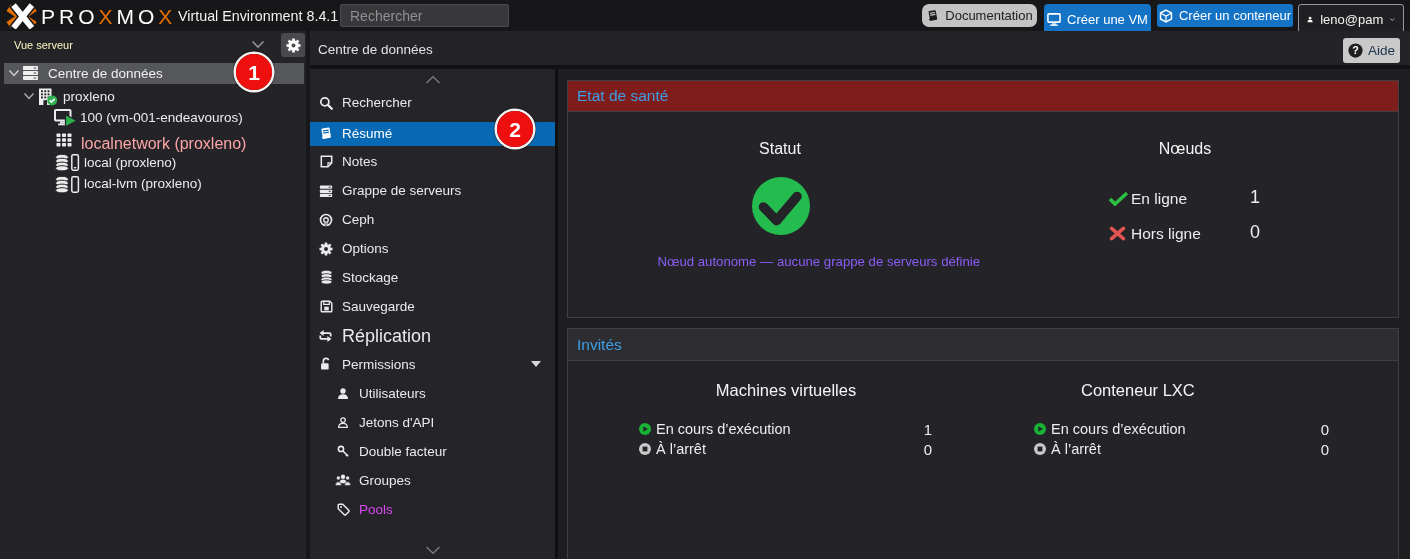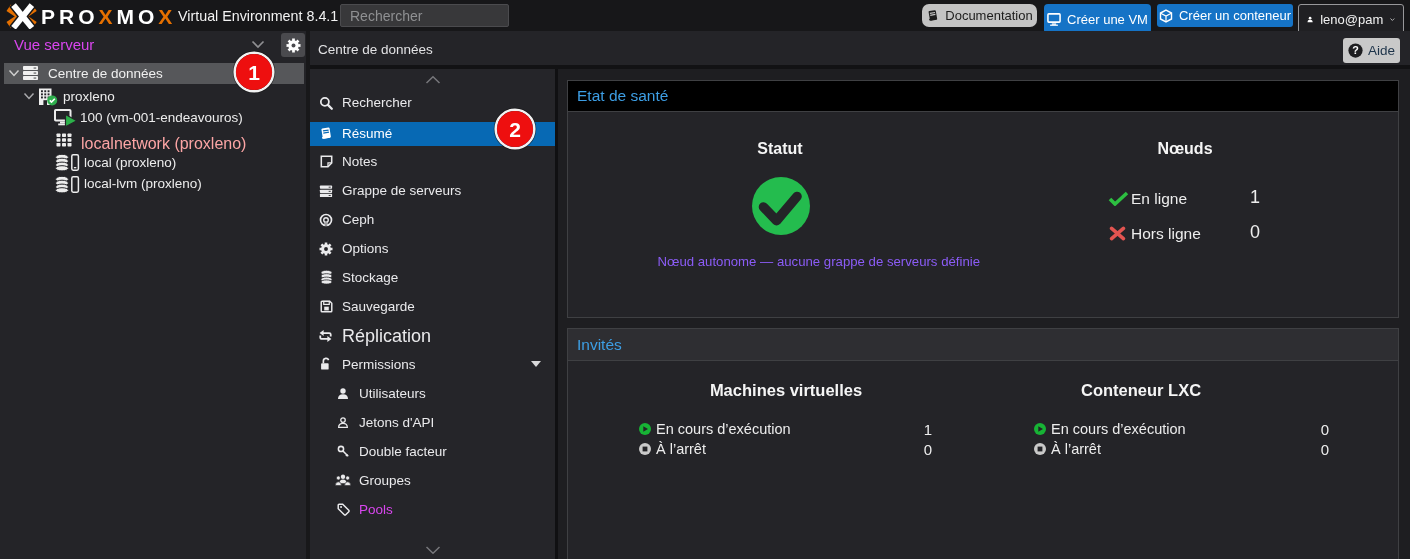--- a/index.html
+++ b/index.html
@@ -1,15 +1,15 @@
 <!DOCTYPE html>
 <html><head><meta charset="utf-8"><style>
 html,body{margin:0;padding:0;width:1410px;height:559px;overflow:hidden;background:#1e1e21;font-family:"Liberation Sans",sans-serif;}
 .a{position:absolute}
-.b{font-weight:bold}
+.b{font-weight:normal}
 svg{display:block}
 </style></head>
 <body>
 
 <div class="a" style="left:0;top:0;width:1410px;height:31px;background:#171719"></div>
 <div class="a" style="left:6px;top:0.5px">
 <svg width="31" height="28" viewBox="0 0 31 28">
 <g transform="translate(15.6,15.4)">
 <g fill="#e57000">
           <rect x="-15.6" y="-3.9" width="31.2" height="7.8" transform="rotate(34)"></rect>
@@ -61,21 +61,21 @@
       <path d="M1.3 15.2 q0 -6.4 6.7 -6.4 q6.7 0 6.7 6.4 z" fill="#fff"></path>
     </svg>
 leno@pam
 <svg width="10" height="7" viewBox="0 0 10 7" style="margin-left:7px">
       <polyline points="1,1.5 5,5.5 9,1.5" fill="none" stroke="#e0e0e0" stroke-width="1.6"></polyline>
     </svg>
 </div>
 
 <div class="a" style="left:0;top:31px;width:306px;height:528px;background:#242428"></div>
 <div class="a" style="left:0;top:31px;width:306px;height:528px;background:#242428"></div>
-<div class="a" style="left:14px;top:34px;width:230px;height:22px;font-size:15px;color:#d946ef;line-height:22px">Vue serveur</div>
+<div class="a" style="left:14px;top:34px;width:230px;height:22px;font-size:11px;color:#fef9c3;line-height:22px">Vue serveur</div>
 <svg class="a" style="left:251px;top:40px" width="14" height="9" viewBox="0 0 14 9">
     <polyline points="1.5,1.5 7,7 12.5,1.5" fill="none" stroke="#8f8f92" stroke-width="1.7"></polyline>
   </svg>
 <div class="a" style="left:281px;top:33px;width:24px;height:24px;background:#4a4a4e;border-radius:3px;display:flex;align-items:center;justify-content:center">
 <svg width="15" height="15" viewBox="0 0 16 16">
       <path d="M15.45 6.52 L15.45 9.48 L13.42 9.42 L12.83 10.83 L14.32 12.22 L12.22 14.32 L10.83 12.83 L9.42 13.42 L9.48 15.45 L6.52 15.45 L6.58 13.42 L5.17 12.83 L3.78 14.32 L1.68 12.22 L3.17 10.83 L2.58 9.42 L0.55 9.48 L0.55 6.52 L2.58 6.58 L3.17 5.17 L1.68 3.78 L3.78 1.68 L5.17 3.17 L6.58 2.58 L6.52 0.55 L9.48 0.55 L9.42 2.58 L10.83 3.17 L12.22 1.68 L14.32 3.78 L12.83 5.17 L13.42 6.58 Z" fill="#fff"></path>
       <circle cx="8" cy="8" r="2.1" fill="#4a4a4e"></circle>
     </svg>
 </div>
 
@@ -285,21 +285,21 @@
     <path d="M0.4 13.6 q0 -4.4 3.6 -4.4 q3.6 0 3.6 4.4 z" fill="#eaeaec" stroke="#252529" stroke-width="0.7"></path>
     <circle cx="15" cy="4.6" r="2.3" fill="#eaeaec" stroke="#252529" stroke-width="0.7"></circle>
     <path d="M11.4 13.6 q0 -4.4 3.6 -4.4 q3.6 0 3.6 4.4 z" fill="#eaeaec" stroke="#252529" stroke-width="0.7"></path>
   </svg>
 <svg class="a" style="left:337px;top:502.5px" width="13" height="13" viewBox="0 0 16 16">
     <path d="M1.5 7 V2.5 a1 1 0 0 1 1 -1 H7 L14.5 9 a1.2 1.2 0 0 1 0 1.7 L10.7 14.5 a1.2 1.2 0 0 1 -1.7 0 Z" fill="none" stroke="#eaeaec" stroke-width="1.8"></path>
     <circle cx="5" cy="5" r="1.2" fill="#eaeaec"></circle>
   </svg>
 
 <div class="a" style="left:567px;top:80px;width:832px;height:238px;background:#242428;border:1px solid #3f4043;box-sizing:border-box"></div>
-<div class="a" style="left:567px;top:80px;width:832px;height:32px;background:#000000;border:1px solid #3f4043;box-sizing:border-box;font-size:15.5px;color:#3d9ee4;line-height:30px;padding-left:9px">Etat de santé</div>
+<div class="a" style="left:567px;top:80px;width:832px;height:32px;background:#7f1d1d;border:1px solid #3f4043;box-sizing:border-box;font-size:15.5px;color:#3d9ee4;line-height:30px;padding-left:9px">Etat de santé</div>
 <div class="a b" style="left:680px;top:140px;width:200px;text-align:center;font-size:16px;color:#f5f5f5">Statut</div>
 <div class="a" style="left:752px;top:176.5px;width:58px;height:58px;border-radius:50%;background:#24bc4e"></div>
 <svg class="a" style="left:752px;top:176.5px" width="58" height="58" viewBox="0 0 58 58">
     <polyline points="11.5,30 24.6,43.6 45,19.5" fill="none" stroke="#242428" stroke-width="9.6" stroke-linecap="round" stroke-linejoin="round"></polyline>
   </svg>
 <div class="a" style="left:580px;top:254px;width:400px;text-align:right;font-size:13.2px;color:#8b5cf6">Nœud autonome — aucune grappe de serveurs définie</div>
 <div class="a b" style="left:1085px;top:140px;width:200px;text-align:center;font-size:16px;color:#f5f5f5">Nœuds</div>
 <svg class="a" style="left:1107.5px;top:190.5px" width="21" height="15" viewBox="0 0 21 15">
     <polyline points="2,8 7,13 19,2" fill="none" stroke="#2dbf41" stroke-width="3.6"></polyline>
   </svg>

